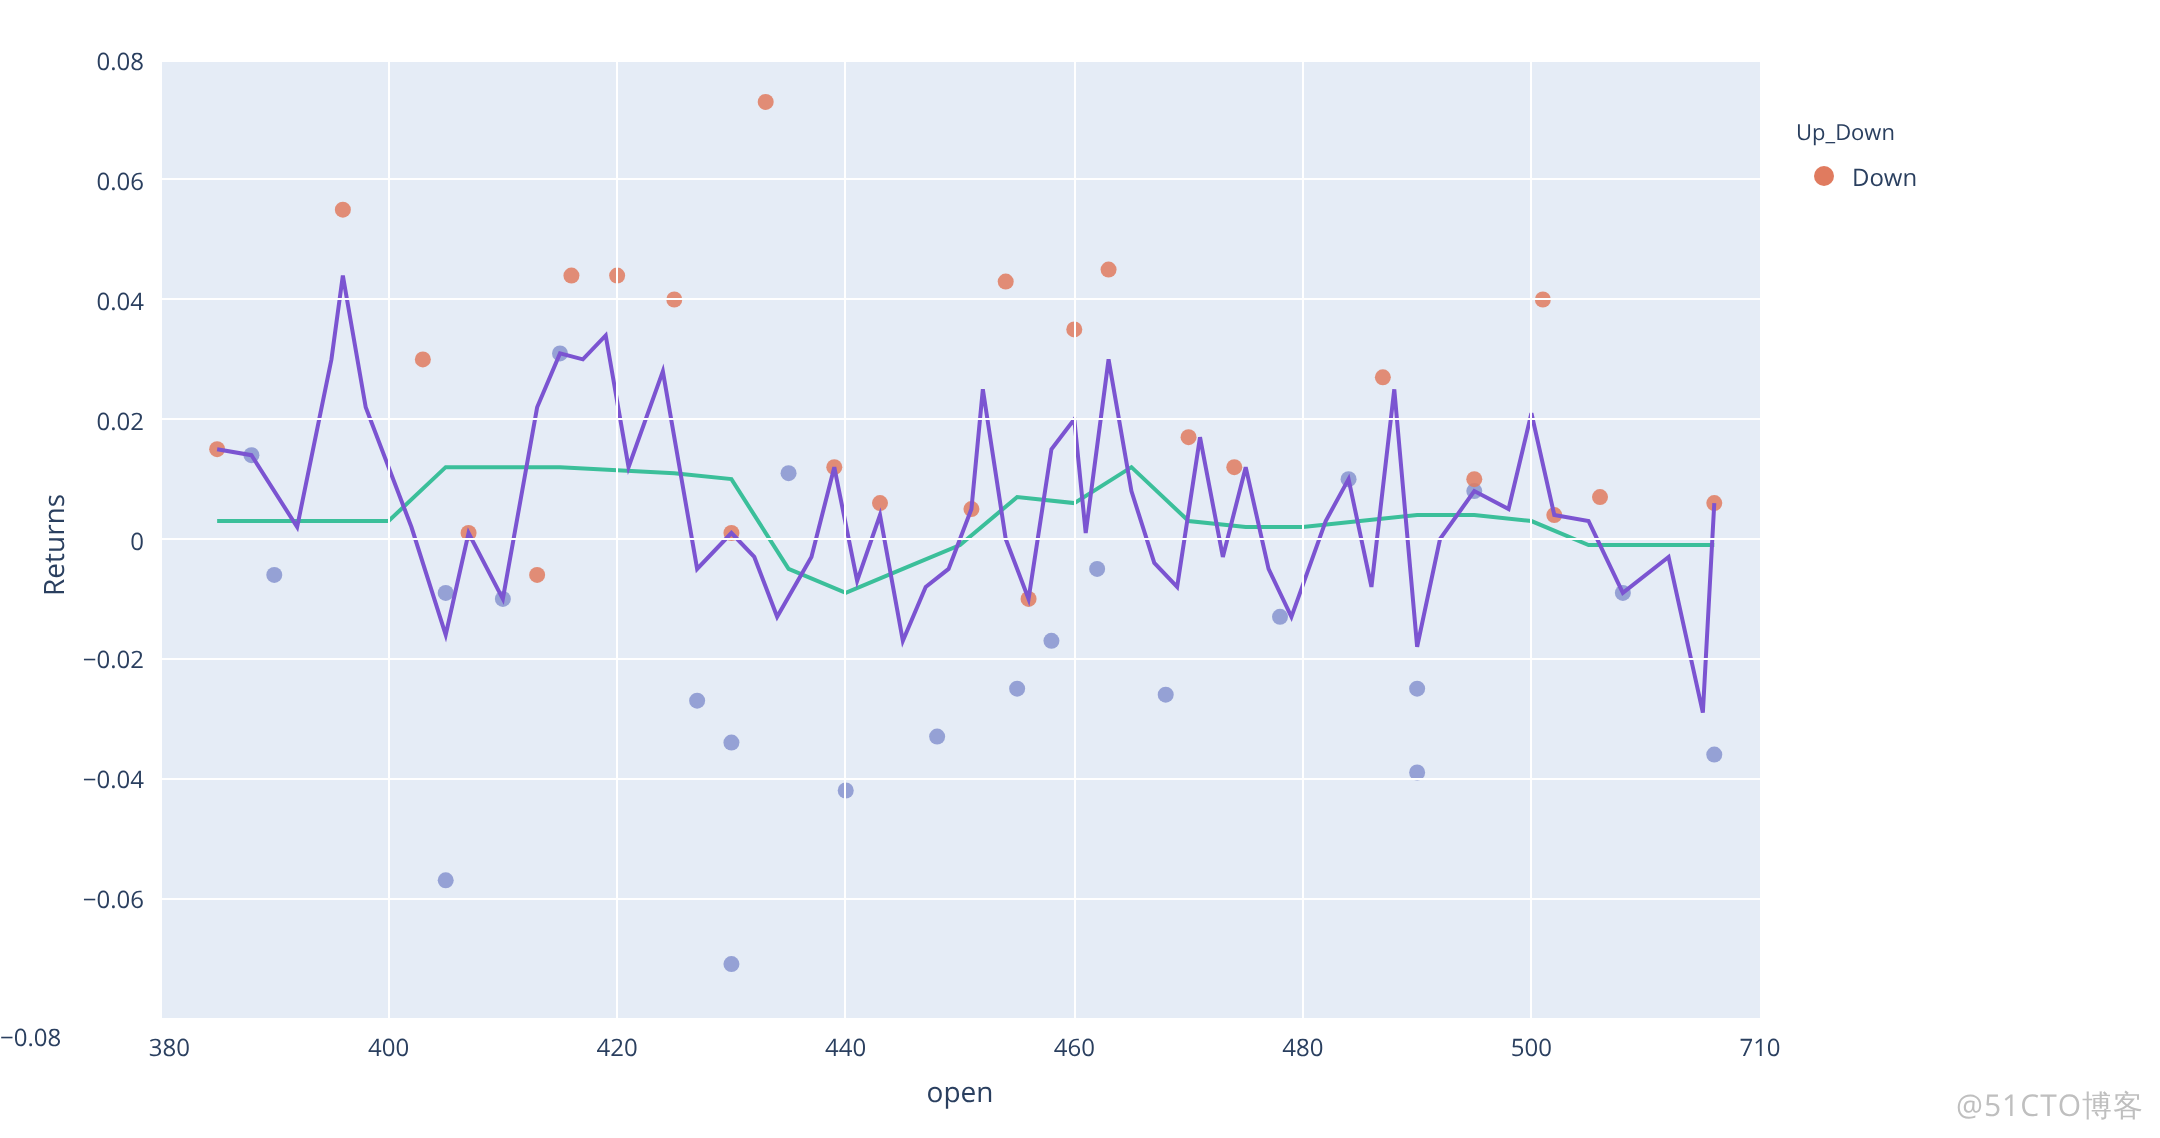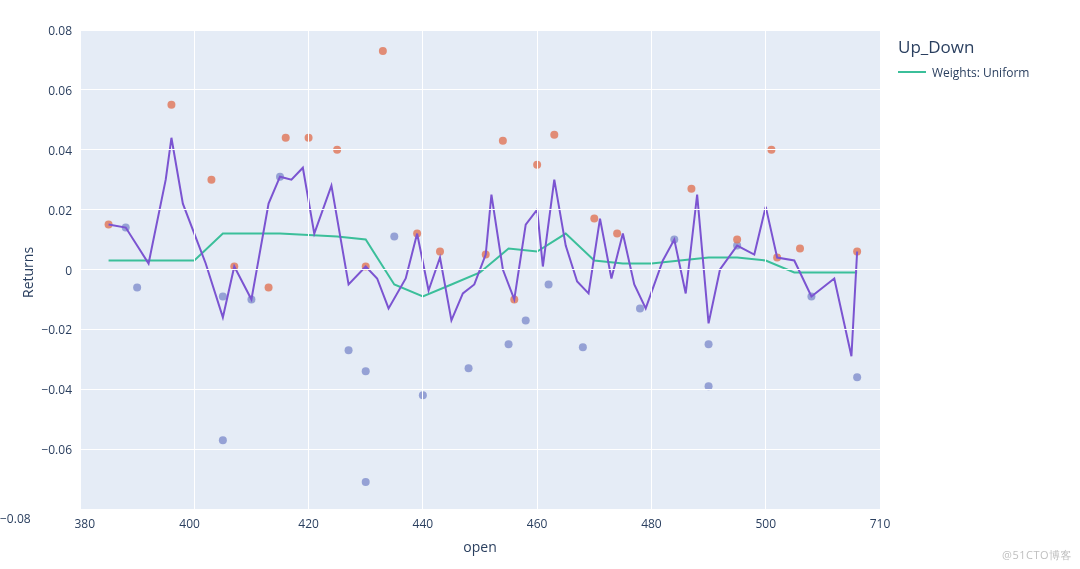--- a/index.html
+++ b/index.html
@@ -35,39 +35,40 @@
     position: absolute;
     color: #2a3f5f;
     font-size: 12px;
   }
   .legend {
     position: absolute;
     font-size: 12px;
     color: #2a3f5f;
   }
   .legend-title {
-    font-size: 17px;
+    font-size: 11px;
     margin-bottom: 4px;
+    margin-top: 24px;
   }
   .legend-item {
     display: flex;
     align-items: center;
     height: 20px;
     margin-top: 2px;
   }
   .legend-swatch-dot {
     width: 10px; height: 10px; border-radius: 50%; margin: 0 9px 0 9px;
   }
   .legend-swatch-line {
     width: 28px; height: 2px; margin-right: 6px;
   }
   .watermark {
     position: absolute;
     right: 8px; bottom: 6px;
-    font-size: 11px;
+    font-size: 15px;
     color: #bfbfbf;
     letter-spacing: 0.5px;
   }
   svg { position: absolute; overflow: visible; }
   .dot-up   { fill: #7a88c9; fill-opacity: 0.75; }
   .dot-down { fill: #e07b5f; fill-opacity: 0.85; }
   .line-uniform  { stroke: #3bbf9a; stroke-width: 2; fill: none; }
   .line-distance { stroke: #7b54d1; stroke-width: 2; fill: none; }
 </style>
 </head>
@@ -134,30 +135,30 @@
     <span>Returns</span>
   </div>
 
   <div class="axis-label" id="xlabel" style="left: 450px; top: 537px; width: 60px;">
     <span>open</span>
   </div>
 
   <div class="legend" id="legend" style="left: 898px; top: 35px;">
     <div class="legend-title">Up_Down</div>
     <div class="legend-item">
-      <span class="legend-swatch-line" style="background:#3bbf9a"></span>
-      <span>Weights: Uniform</span>
+      <span class="legend-swatch-dot" style="background:#e07b5f"></span>
+      <span>Down</span>
     </div>
   </div>
 
   <div class="watermark">@51CTO博客</div>
 <div class="gridline" style="left: 79.5px; top: 30px; width: 1px; height: 479px;"></div>
     <div class="tick-label" style="left: 65px; top: 515px; width: 30px; text-align: right;">380</div>
     <div class="gridline" style="left: 193.786px; top: 30px; width: 1px; height: 479px;"></div>
-    <div class="tick-label" style="left: 179.286px; top: 515px; width: 30px; ">400</div>
+    <div class="tick-label" style="left: 179.286px; top: 515px; width: 30px; text-align: center;">400</div>
     <div class="gridline" style="left: 308.071px; top: 30px; width: 1px; height: 479px;"></div>
     <div class="tick-label" style="left: 293.571px; top: 515px; width: 30px; text-align: center;">420</div>
     <div class="gridline" style="left: 422.357px; top: 30px; width: 1px; height: 479px;"></div>
     <div class="tick-label" style="left: 407.857px; top: 515px; width: 30px; text-align: center;">440</div>
     <div class="gridline" style="left: 536.643px; top: 30px; width: 1px; height: 479px;"></div>
     <div class="tick-label" style="left: 522.143px; top: 515px; width: 30px; text-align: center;">460</div>
     <div class="gridline" style="left: 650.929px; top: 30px; width: 1px; height: 479px;"></div>
     <div class="tick-label" style="left: 636.429px; top: 515px; width: 30px; text-align: center;">480</div>
     <div class="gridline" style="left: 765.214px; top: 30px; width: 1px; height: 479px;"></div>
     <div class="tick-label" style="left: 750.714px; top: 515px; width: 30px; text-align: center;">500</div>

